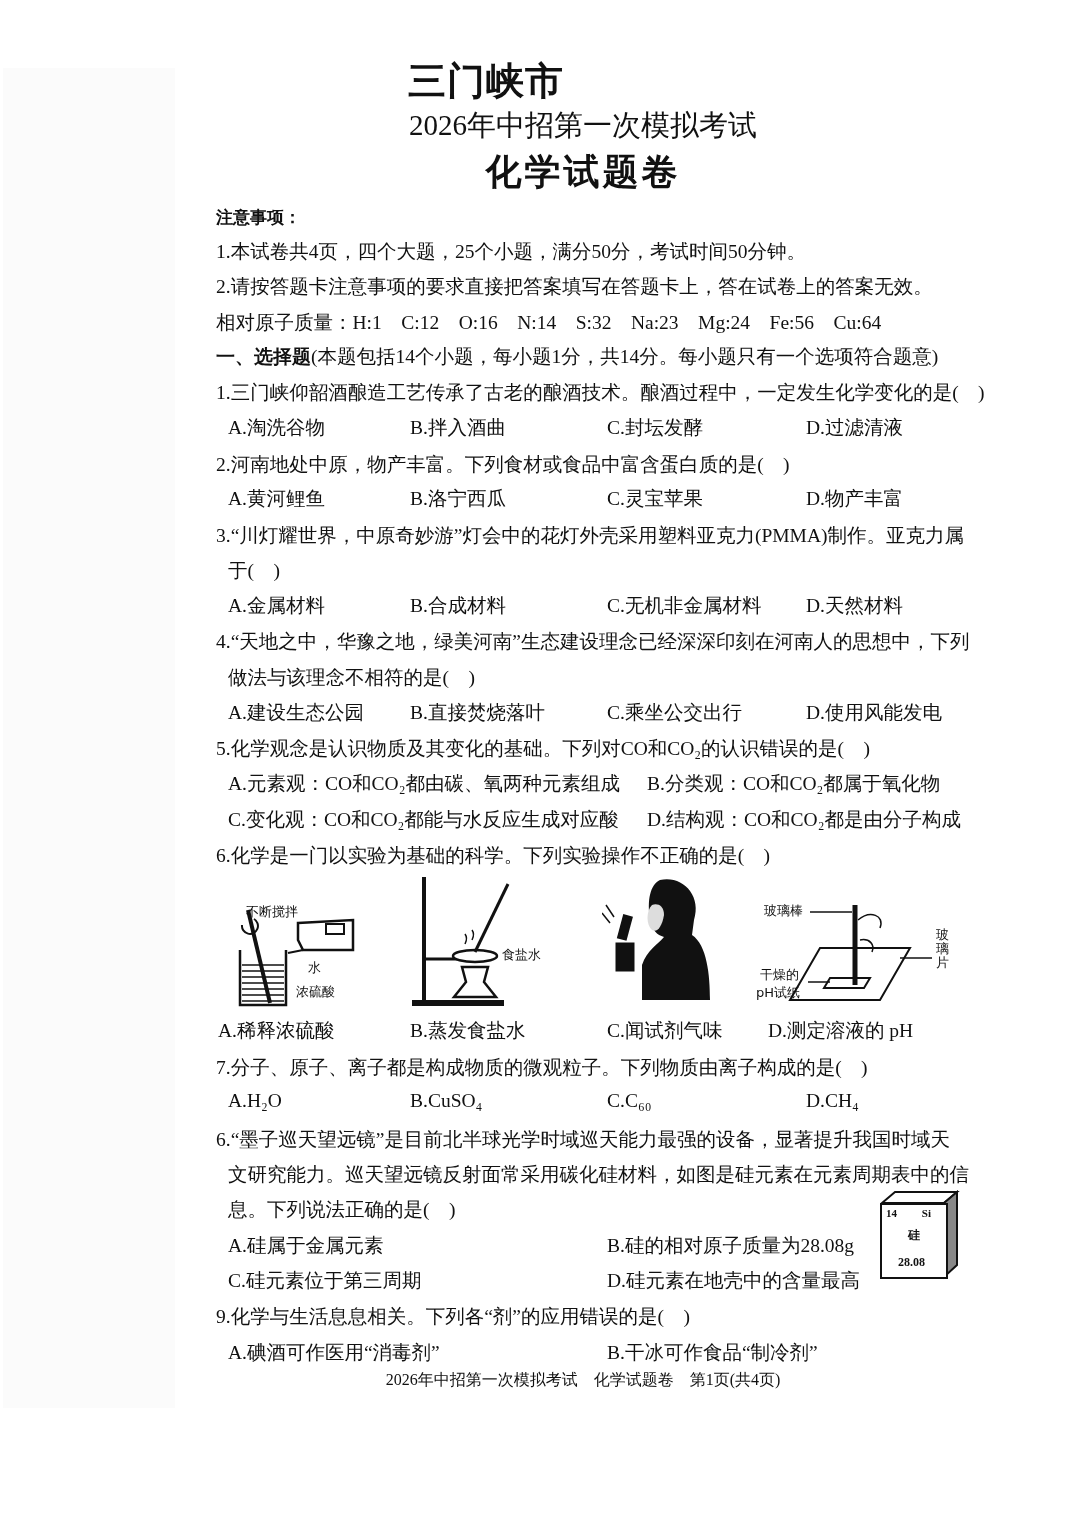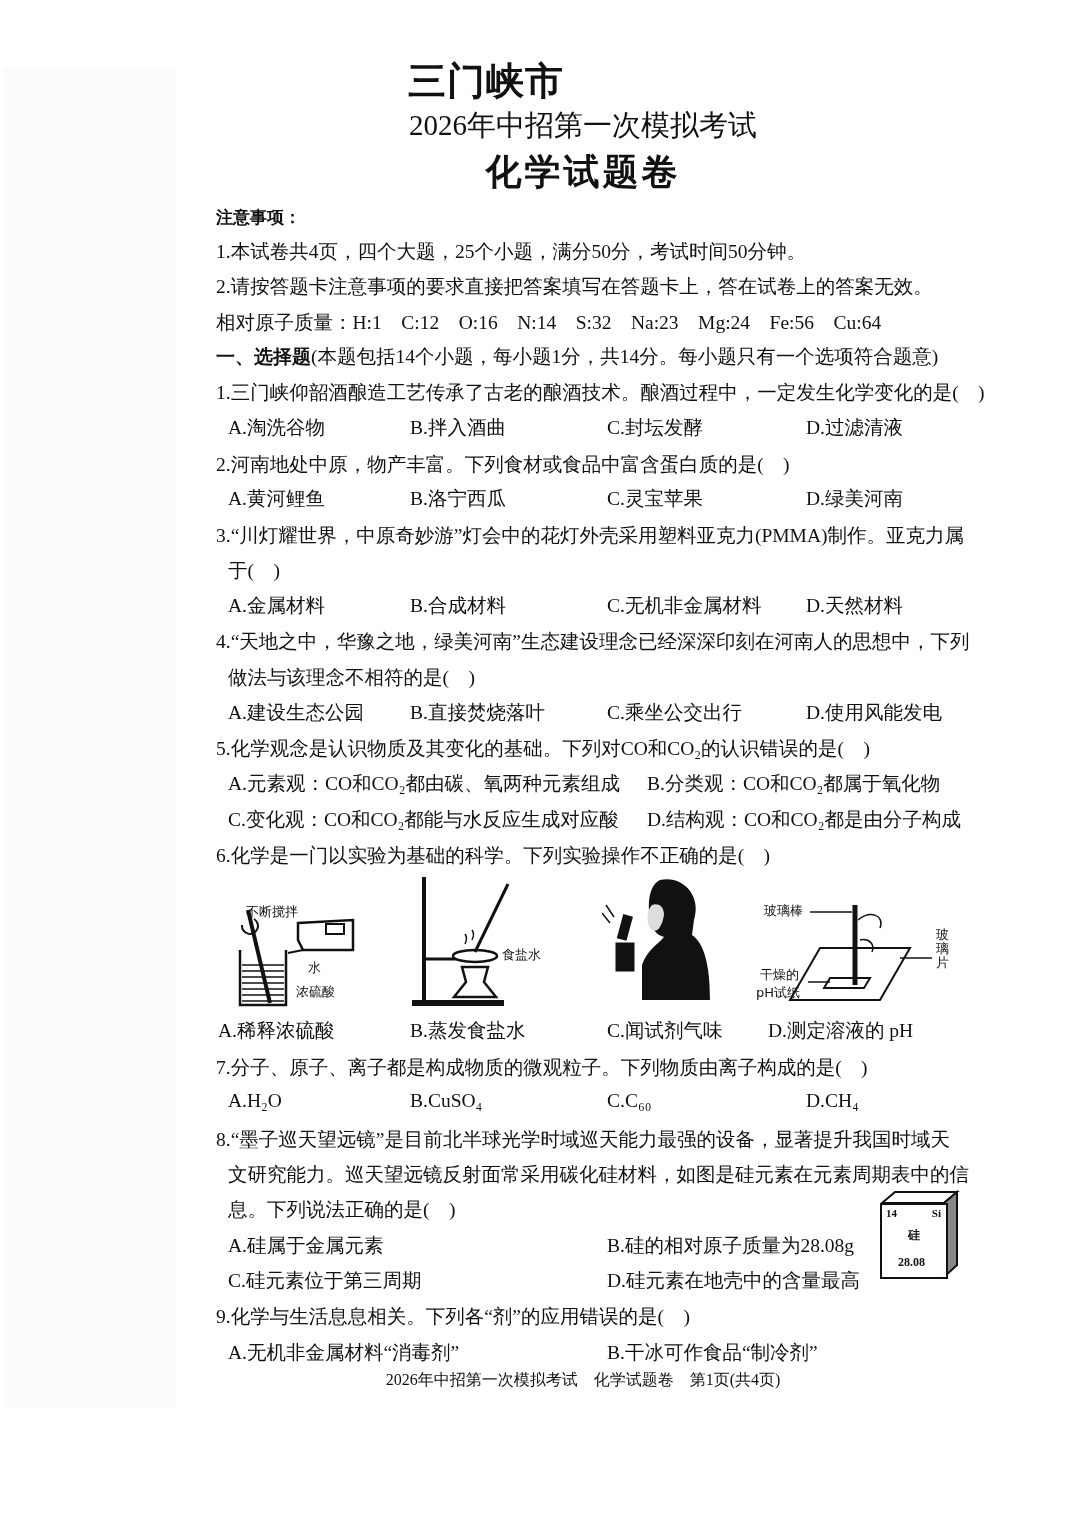--- a/index.html
+++ b/index.html
@@ -12,21 +12,21 @@
   .title1 { left:0; width:972px; top:56px; text-align:center; font-size:38px; font-weight:bold; font-family:"DejaVu Sans","Liberation Sans",sans-serif; letter-spacing:1px; }
   .title2 { left:0; width:1166px; top:106px; text-align:center; font-size:29px; }
   .title3 { left:0; width:1166px; top:148px; text-align:center; font-size:36px; font-weight:bold; font-family:"DejaVu Sans","Liberation Sans",sans-serif; letter-spacing:3px; }
   .line { font-size:19.5px; left:216px; }
   .bold { font-weight:bold; font-family:"DejaVu Sans","Liberation Sans",sans-serif; font-size:17px; }
   .opt { font-size:19.5px;text-align:right; }
   .fig { position:absolute; }
   .figlabel { font-size:13px; font-weight:normal; font-family:"DejaVu Sans","Liberation Sans",sans-serif; position:absolute; white-space:nowrap; }
   .si-box { position:absolute; left:880px; top:1203px; width:64px; height:72px; border:2px solid #111; background:#fff; }
   .si-num { position:absolute; left:4px; top:2px; font-size:11px; font-weight:bold; }
-  .si-sym { position:absolute; right:5px; top:2px; font-size:11px; font-weight:bold; }
+  .si-sym { position:absolute; right:15px; top:2px; font-size:11px; font-weight:bold; }
   .si-name { position:absolute; left:0; width:64px; top:22px; text-align:center; font-size:12px; font-weight:bold; }
   .si-mass { position:absolute; left:0; width:59px; top:50px; text-align:center; font-size:12px; font-weight:bold; }
 </style>
 </head>
 <body>
 
 <div class="scan-band"></div>
 
 <div class="abs title1">三门峡市</div>
 <div class="abs title2">2026年中招第一次模拟考试</div>
@@ -43,21 +43,21 @@
 <div class="abs line" style="top:379px">1.三门峡仰韶酒酿造工艺传承了古老的酿酒技术。酿酒过程中，一定发生化学变化的是(　)</div>
 <div class="abs opt" style="left:228px;top:414px">A.淘洗谷物</div>
 <div class="abs opt" style="left:410px;top:414px">B.拌入酒曲</div>
 <div class="abs opt" style="left:607px;top:414px">C.封坛发酵</div>
 <div class="abs opt" style="left:806px;top:414px">D.过滤清液</div>
 
 <div class="abs line" style="top:451px">2.河南地处中原，物产丰富。下列食材或食品中富含蛋白质的是(　)</div>
 <div class="abs opt" style="left:228px;top:485px">A.黄河鲤鱼</div>
 <div class="abs opt" style="left:410px;top:485px">B.洛宁西瓜</div>
 <div class="abs opt" style="left:607px;top:485px">C.灵宝苹果</div>
-<div class="abs opt" style="left:806px;top:485px">D.绿美河南</div>
+<div class="abs opt" style="left:806px;top:485px">D.物产丰富</div>
 
 <div class="abs line" style="top:522px">3.“川灯耀世界，中原奇妙游”灯会中的花灯外壳采用塑料亚克力(PMMA)制作。亚克力属</div>
 <div class="abs opt" style="left:228px;top:557px">于(　)</div>
 <div class="abs opt" style="left:228px;top:592px">A.金属材料</div>
 <div class="abs opt" style="left:410px;top:592px">B.合成材料</div>
 <div class="abs opt" style="left:607px;top:592px">C.无机非金属材料</div>
 <div class="abs opt" style="left:806px;top:592px">D.天然材料</div>
 
 <div class="abs line" style="top:628px">4.“天地之中，华豫之地，绿美河南”生态建设理念已经深深印刻在河南人的思想中，下列</div>
 <div class="abs opt" style="left:228px;top:664px">做法与该理念不相符的是(　)</div>
@@ -138,36 +138,36 @@
 <div class="abs opt" style="left:410px;top:1017px">B.蒸发食盐水</div>
 <div class="abs opt" style="left:607px;top:1017px">C.闻试剂气味</div>
 <div class="abs opt" style="left:768px;top:1017px">D.测定溶液的 pH</div>
 
 <div class="abs line" style="top:1054px">7.分子、原子、离子都是构成物质的微观粒子。下列物质由离子构成的是(　)</div>
 <div class="abs opt" style="left:228px;top:1090px">A.H₂O</div>
 <div class="abs opt" style="left:410px;top:1090px">B.CuSO₄</div>
 <div class="abs opt" style="left:607px;top:1090px">C.C₆₀</div>
 <div class="abs opt" style="left:806px;top:1090px">D.CH₄</div>
 
-<div class="abs line" style="top:1126px">8.“墨子巡天望远镜”是目前北半球光学时域巡天能力最强的设备，显著提升我国时域天</div>
+<div class="abs line" style="top:1126px">6.“墨子巡天望远镜”是目前北半球光学时域巡天能力最强的设备，显著提升我国时域天</div>
 <div class="abs opt" style="left:228px;top:1161px">文研究能力。巡天望远镜反射面常采用碳化硅材料，如图是硅元素在元素周期表中的信</div>
 <div class="abs opt" style="left:228px;top:1196px">息。下列说法正确的是(　)</div>
 <div class="abs opt" style="left:228px;top:1232px">A.硅属于金属元素</div>
 <div class="abs opt" style="left:607px;top:1232px">B.硅的相对原子质量为28.08g</div>
 <div class="abs opt" style="left:228px;top:1267px">C.硅元素位于第三周期</div>
 <div class="abs opt" style="left:607px;top:1267px">D.硅元素在地壳中的含量最高</div>
 
 <svg style="position:absolute;left:880px;top:1190px" width="80" height="90">
   <polygon points="2,13 15,2 77,2 64,13" fill="#fff" stroke="#111" stroke-width="2"></polygon>
   <polygon points="64,13 77,2 77,75 64,87" fill="#888" stroke="#111" stroke-width="2"></polygon>
 </svg>
 <div class="si-box" style="top:1203px">
   <span class="si-num">14</span>
   <span class="si-sym">Si</span>
   <div class="si-name">硅</div>
   <div class="si-mass">28.08</div>
 </div>
 
 <div class="abs line" style="top:1303px">9.化学与生活息息相关。下列各“剂”的应用错误的是(　)</div>
-<div class="abs opt" style="left:228px;top:1339px">A.无机非金属材料“消毒剂”</div>
+<div class="abs opt" style="left:228px;top:1339px">A.碘酒可作医用“消毒剂”</div>
 <div class="abs opt" style="left:607px;top:1339px">B.干冰可作食品“制冷剂”</div>
 
 <div class="abs" style="left:0;width:1166px;top:1370px;text-align:center;font-size:16px">2026年中招第一次模拟考试　化学试题卷　第1页(共4页)</div>
 
 </body></html>

